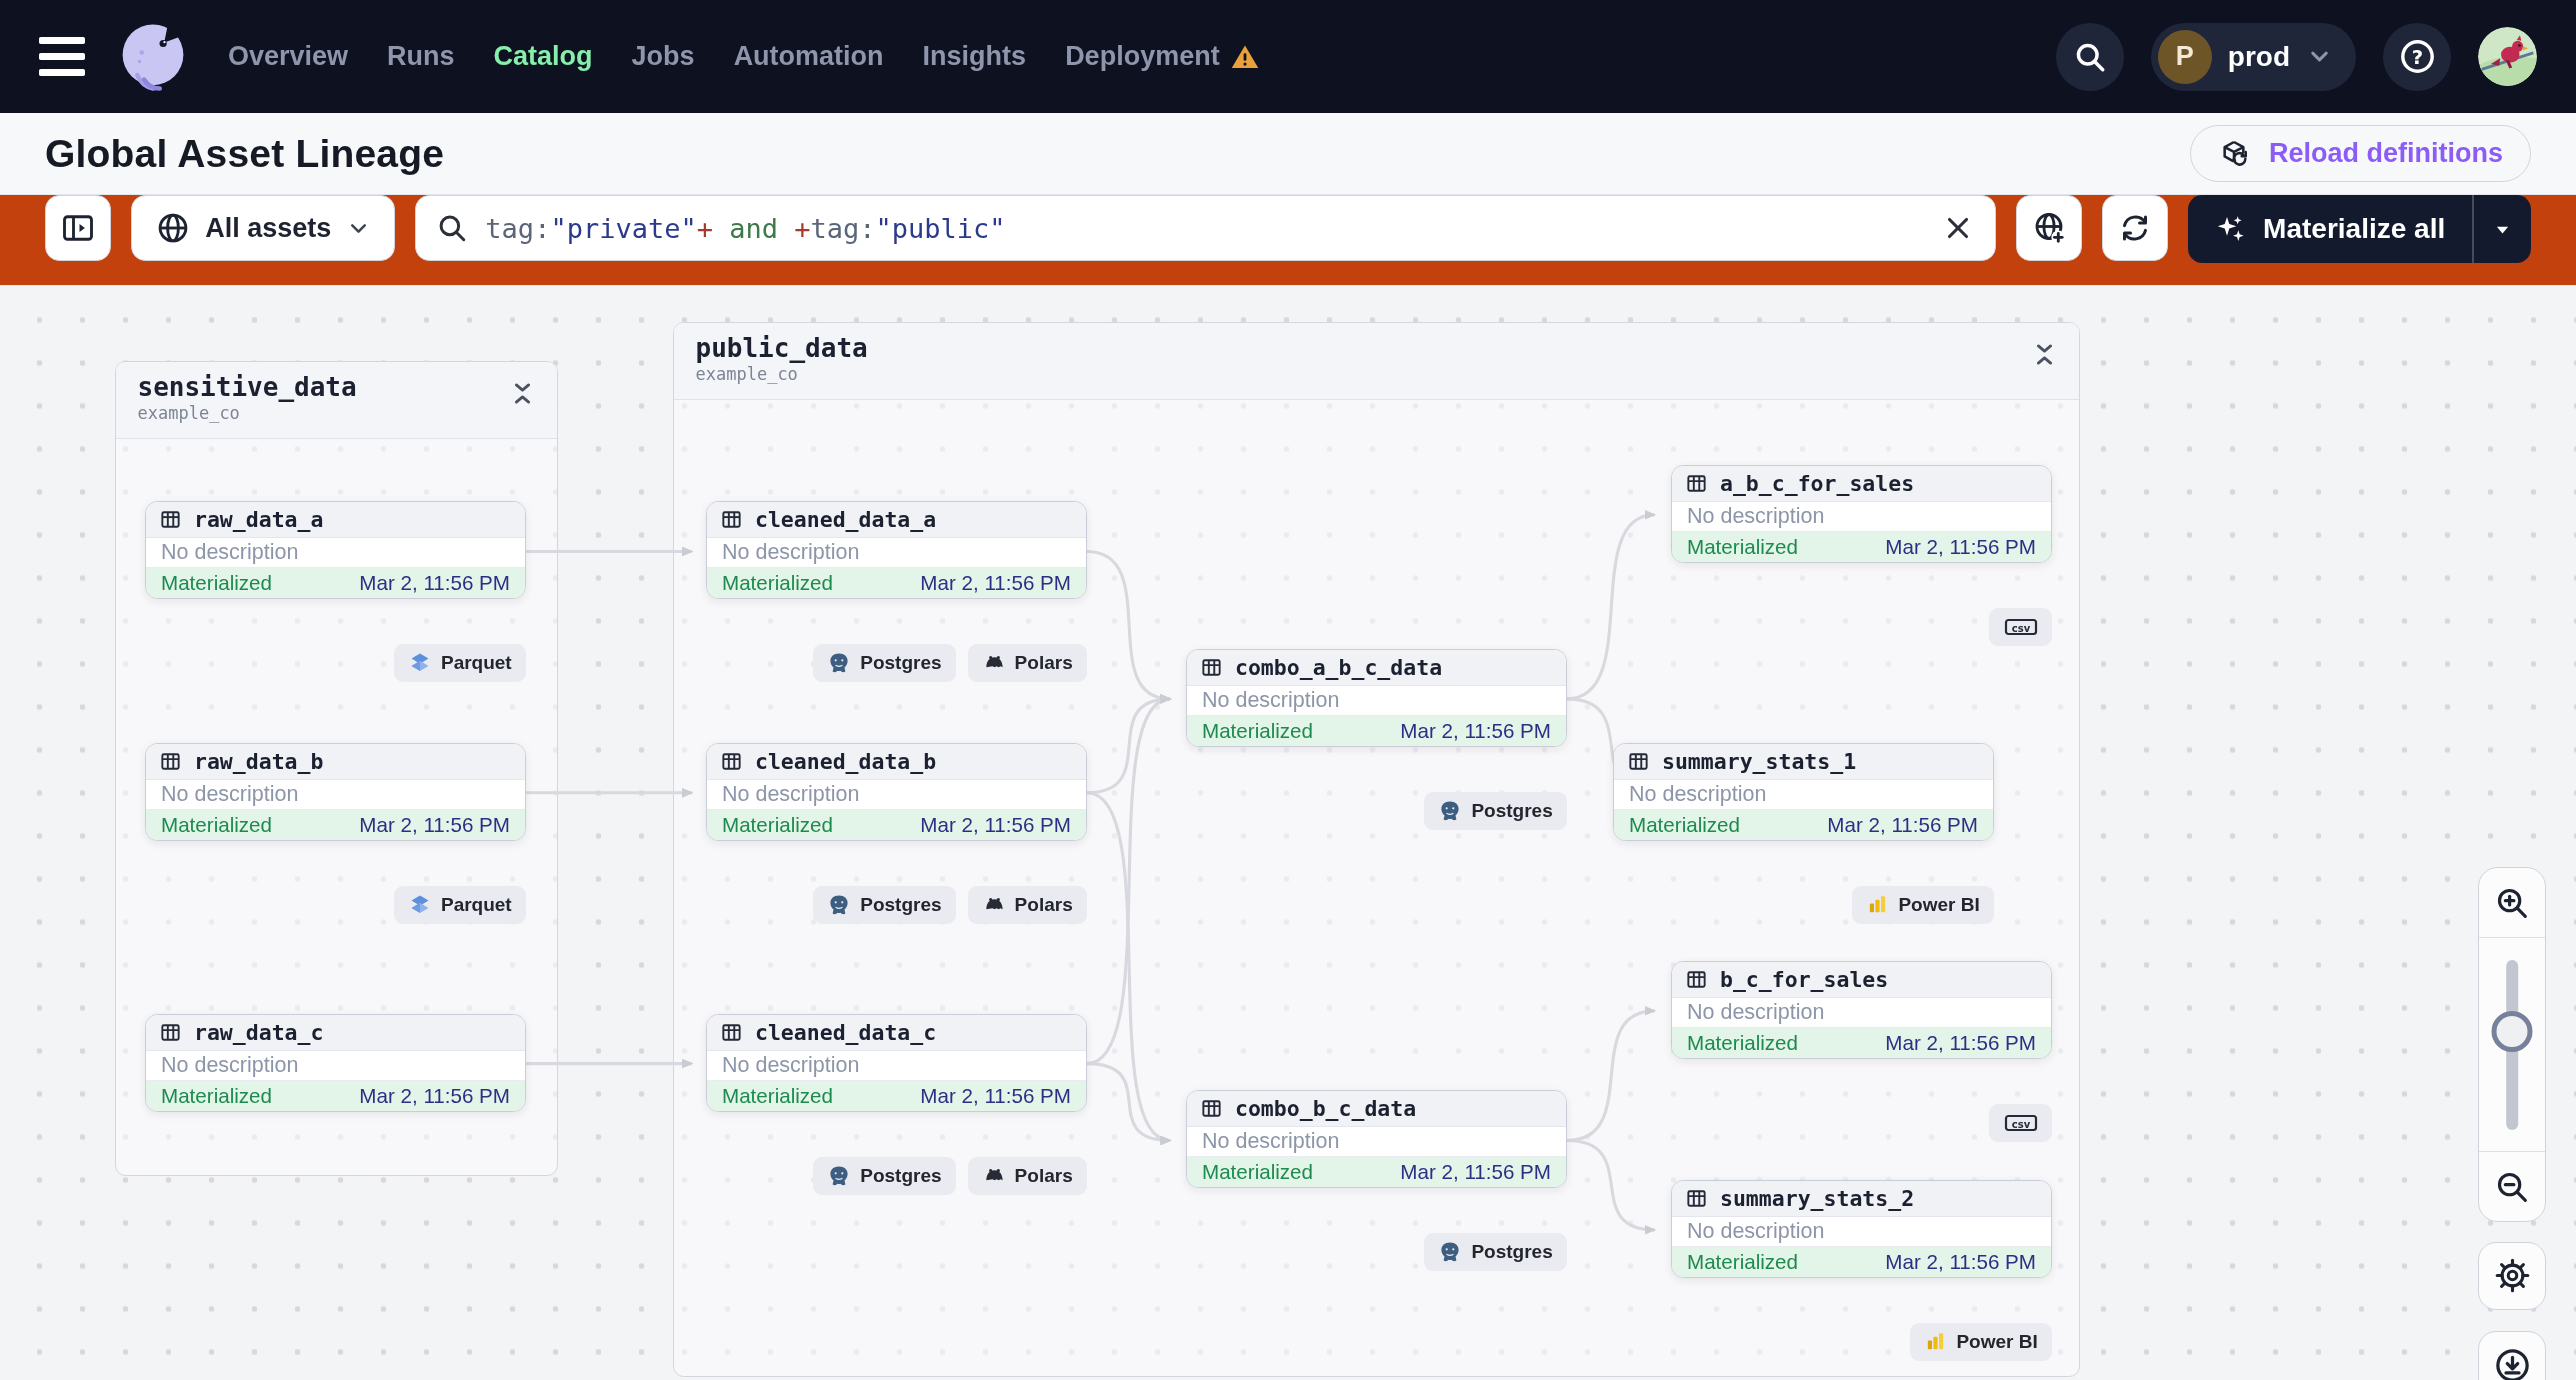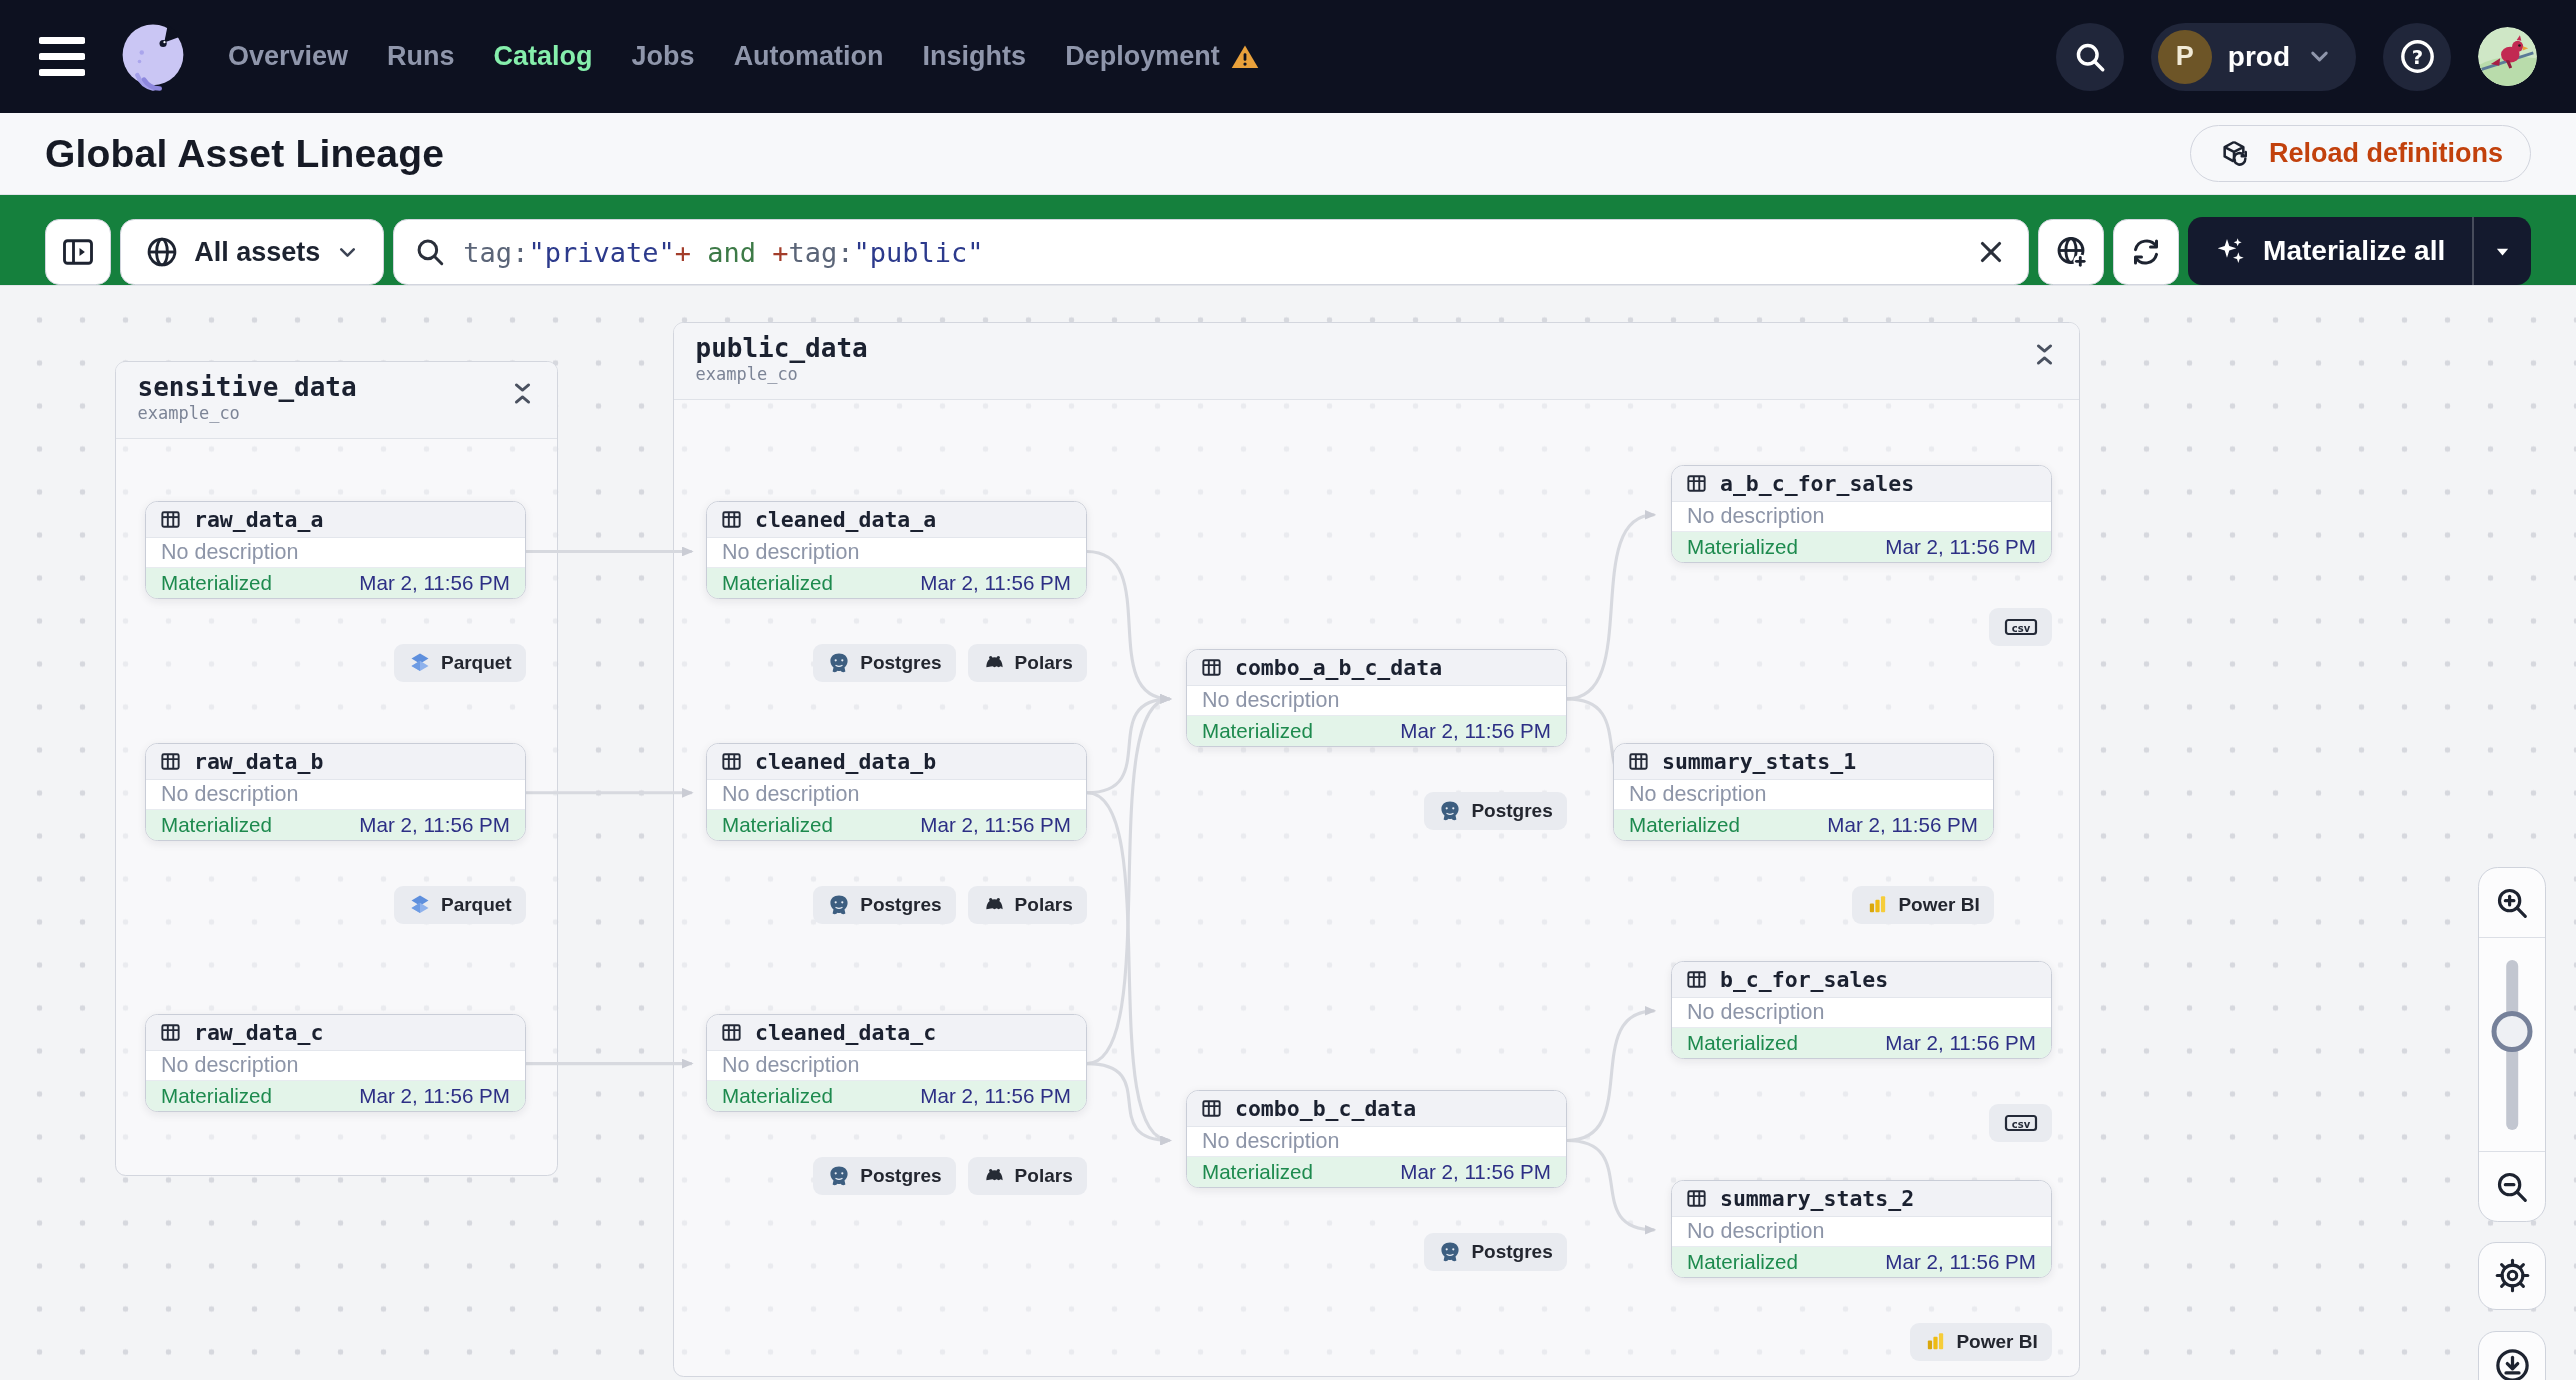--- a/index.html
+++ b/index.html
@@ -17,24 +17,24 @@
   .nav-right { margin-left:auto; display:flex; align-items:center; gap:27px; }
   .circle-btn { width:68px; height:68px; border-radius:50%; background:#20263a; border:none; display:flex; align-items:center; justify-content:center; cursor:pointer; }
   .env-pill { height:68px; border-radius:36px; background:#20263a; border:none; display:flex; align-items:center; gap:16px; padding:0 23px 0 7.2px; cursor:pointer; }
   .env-avatar { width:54px; height:54px; border-radius:50%; background:#6d5527; color:#f1ead6; font-size:27px; font-weight:700; display:flex; align-items:center; justify-content:center; }
   .env-label { color:#ffffff; font-size:28px; font-weight:600; }
   .user-avatar { width:59px; height:59px; border-radius:50%; overflow:hidden; border:none; background:none; cursor:pointer; }
 
   
   .page-header { display:flex; align-items:center; justify-content:space-between; height:82px; background:#f7f8fa; border-bottom:1.8px solid #e3e5ea; padding:0 45px; position:relative; z-index:40; }
   .page-title { font-size:39px; font-weight:700; color:#161a25; letter-spacing:0.2px; }
-  .reload-btn { display:flex; align-items:center; gap:19px; height:57px; padding:4px 27px; border-radius:30px; border:1.8px solid #d2d5de; background:#f7f8fa; font-size:27px; font-weight:600; color:#c2410c; cursor:pointer; }
+  .reload-btn { display:flex; align-items:center; gap:19px; height:57px; padding:4px 27px; border-radius:30px; border:1.8px solid #d2d5de; background:#f7f8fa; font-size:27px; font-weight:600; color:#8b5cf6; cursor:pointer; }
 
   
-  .filter-bar { display:flex; align-items:flex-end; gap:9px; height:91px; background:#15803d; border-bottom:1.8px solid #e3e5ea; padding:0 45px; position:relative; z-index:40; }
+  .filter-bar { display:flex; align-items:flex-start; gap:20px; height:91px; background:#c2410c; border-bottom:1.8px solid #e3e5ea; padding:0 45px; position:relative; z-index:40; }
   .sq-btn { width:66px; height:66px; border-radius:14.3px; border:1.8px solid #d2d5de; background:#ffffff; display:flex; align-items:center; justify-content:center; cursor:pointer; flex:none; }
   .scope-btn { display:flex; align-items:center; gap:14.3px; height:66px; padding:0 23px; border-radius:14.3px; border:1.8px solid #d2d5de; background:#ffffff; font-size:27px; font-weight:600; color:#1d2330; cursor:pointer; flex:none; }
   .search-box { flex:1; height:66px; border:1.8px solid #d2d5de; border-radius:14.3px; background:#ffffff; display:flex; align-items:center; padding:0 19.7px; gap:16px; }
   .query { flex:1; font-family:"DejaVu Sans Mono",monospace; font-size:27px; white-space:pre; }
   .clear-btn { background:none; border:none; cursor:pointer; display:flex; align-items:center; }
   .mat-btn { display:flex; align-items:stretch; height:68px; border-radius:14.3px; background:#141a2e; overflow:hidden; flex:none; cursor:pointer; }
   .mat-main { display:flex; align-items:center; gap:16px; padding:0 27px; color:#ffffff; font-size:28px; font-weight:700; }
   .mat-sep { width:1.8px; background:rgba(255,255,255,.22); }
   .mat-caret { display:flex; align-items:center; justify-content:center; width:57px; }
 

